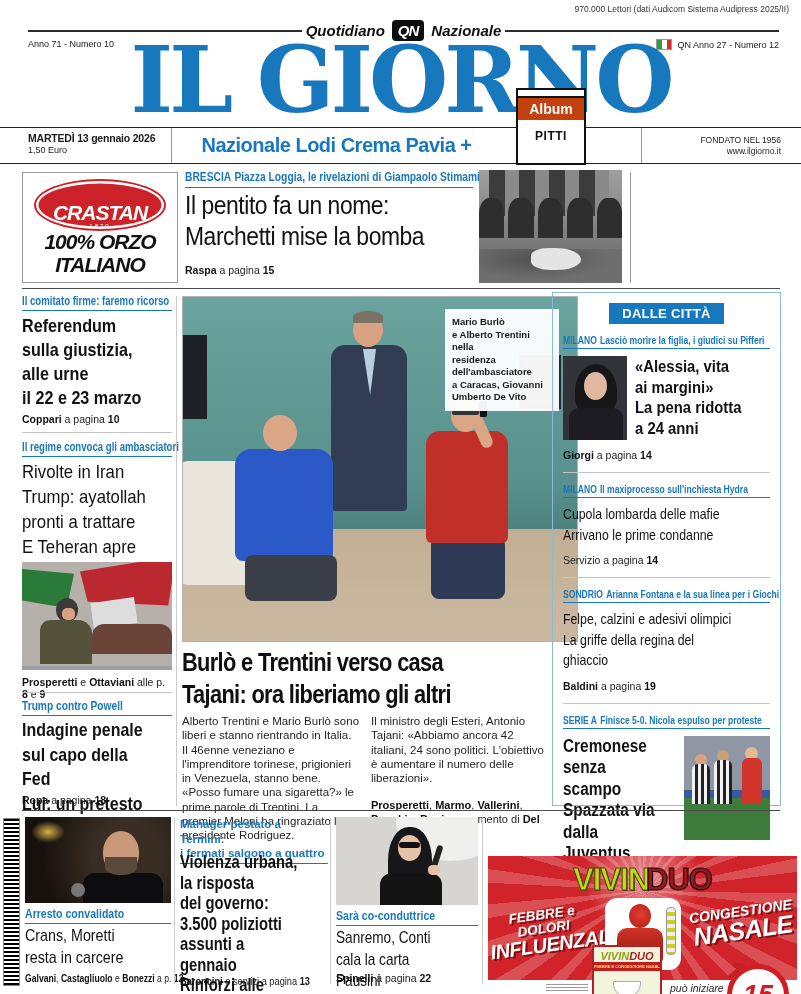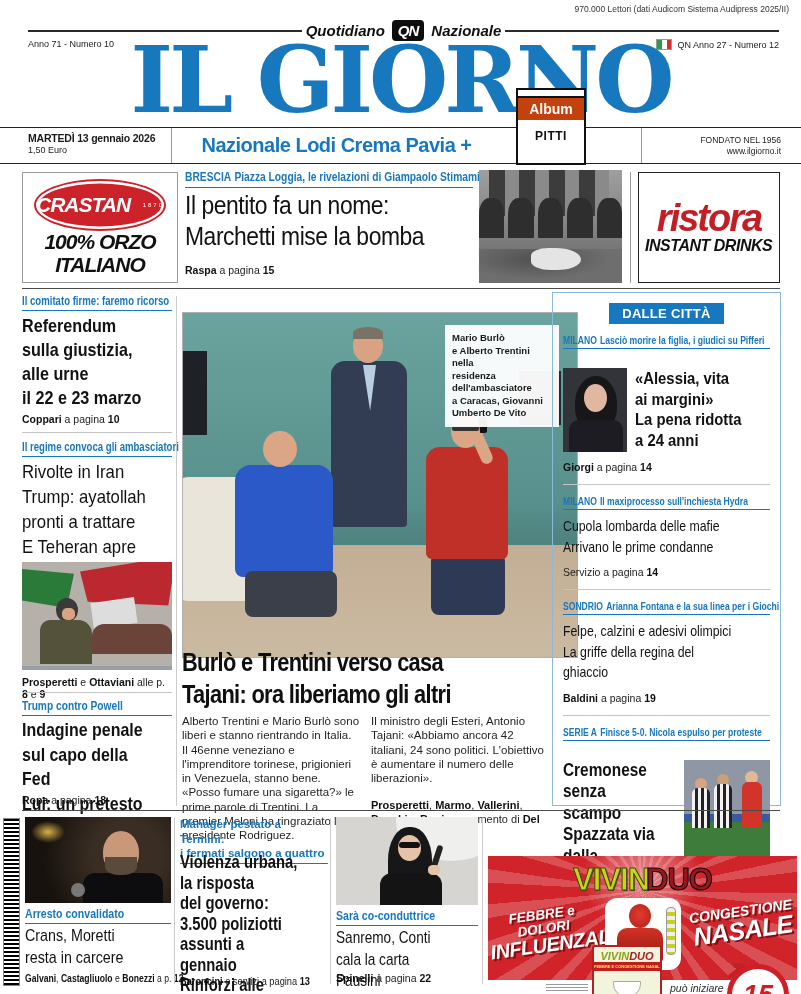--- a/index.html
+++ b/index.html
@@ -35,21 +35,21 @@
   .dl-date{font-size:10.5px;font-weight:800;letter-spacing:-.2px}
   .dl-price{font-size:9px;margin-top:1px}
   .dl-center{flex:1;display:flex;align-items:center;justify-content:center;padding-right:140px}
   .dl-editions{color:#1878be;font-weight:800;font-size:20px;letter-spacing:-.5px}
   .dl-right{width:160px;box-sizing:border-box;border-left:1px solid #999;text-align:right;
             padding:7px 20px 0 0;font-size:8.5px;line-height:11px;color:#222}
   
   .crastan{position:absolute;left:22px;top:172px;width:156px;height:111px;border:1px solid #999;
            box-sizing:border-box;display:flex;flex-direction:column;align-items:center;justify-content:center;gap:2px}
   .crastan-oval{width:128px;height:48px;background:#cc2229;border-radius:50%;box-shadow:inset 0 0 0 2.5px #fff,0 0 0 2px #cc2229;
-                display:flex;flex-direction:row;align-items:center;justify-content:space-between;color:#fff}
+                display:flex;flex-direction:column;align-items:center;justify-content:flex-end;color:#fff}
   .crastan-brand{font-weight:800;font-style:italic;font-size:21px;letter-spacing:-1px;line-height:20px}
   .crastan-year{font-size:6px;letter-spacing:2px}
   .crastan-line{font-style:italic;font-weight:800;font-size:21px;line-height:21px;letter-spacing:-1px;color:#111}
   .top-kicker{position:absolute;left:185px;top:170px;width:288px;border-bottom:1.5px solid #1878be;
               padding-bottom:3px;color:#1878be;font-size:12.5px;font-weight:600}
   .kl{font-weight:800;margin-right:4px}
   .top-headline{position:absolute;left:185px;top:190px;font-size:26px;line-height:31px;font-weight:400;
                 color:#181818;white-space:pre-line;letter-spacing:-.5px;transform:scaleX(.88);transform-origin:0 0}
   .top-byline{position:absolute;left:185px;top:264px}
   .byline{font-size:10.5px;color:#222}
@@ -85,21 +85,21 @@
   .ir-red{position:absolute;left:58px;top:-6px;width:96px;height:52px;background:#bb2830;clip-path:polygon(0 30%,100% 0,92% 95%,8% 88%)}
   .ir-green{position:absolute;left:-8px;top:2px;width:60px;height:44px;background:#2a7a3a;clip-path:polygon(0 10%,100% 22%,88% 100%,0 80%)}
   .ir-white{position:absolute;left:70px;top:38px;width:44px;height:26px;background:#ddd;transform:rotate(-8deg)}
   .ir-head{position:absolute;left:34px;top:36px;width:22px;height:24px;background:#3a3a3a;border-radius:50%}
   .ir-face{position:absolute;left:40px;top:46px;width:13px;height:12px;background:#d9a383;border-radius:40%}
   .ir-body{position:absolute;left:18px;top:58px;width:52px;height:44px;background:#55523c;border-radius:10px 14px 0 0}
   .ir-crowd{position:absolute;left:70px;top:62px;width:80px;height:30px;background:#6a4438;border-radius:12px 12px 0 0}
   .ir-rail2{position:absolute;left:0;bottom:0;width:150px;height:4px;background:#98a0a6}
   .vrule-main{position:absolute;left:176px;top:296px;width:1px;height:510px;background:#ccc}
   
-  .photo-main{position:absolute;left:182px;top:312px;width:396px;height:346px;border:1px solid #b0b0b0;
+  .photo-main{position:absolute;left:182px;top:296px;width:396px;height:346px;border:1px solid #b0b0b0;
               box-sizing:border-box;overflow:hidden;background:linear-gradient(180deg,#6ba39e,#57908c 55%,#4f8380 66%)}
   .pm-floor{position:absolute;left:0;bottom:0;width:100%;height:112px;background:linear-gradient(180deg,#c2ae94,#cbbaa2)}
   .pm-couch{position:absolute;left:-14px;bottom:56px;width:156px;height:124px;background:#e9e5db;border-radius:20px}
   .pm-tv{position:absolute;left:0;top:38px;width:24px;height:84px;background:#1e2226}
   .pm-frame{position:absolute;right:16px;top:58px;width:36px;height:48px;background:#39474f;border:3px solid #232b30}
   .pm-m1-head{position:absolute;left:170px;top:16px;width:30px;height:34px;background:#d9a383;border-radius:50%}
   .pm-m1-hair{position:absolute;left:170px;top:14px;width:30px;height:12px;background:#7a7265;border-radius:50% 50% 0 0}
   .pm-m1-body{position:absolute;left:148px;top:48px;width:76px;height:166px;background:#323c52;border-radius:14px 14px 4px 4px}
   .pm-m1-shirt{position:absolute;left:180px;top:52px;width:13px;height:46px;background:#b9cede;clip-path:polygon(0 0,100% 0,55% 100%)}
   .pm-m2-head{position:absolute;left:80px;top:118px;width:34px;height:36px;background:#dba686;border-radius:50%}
@@ -119,21 +119,21 @@
              line-height:14.3px;color:#1f1f1f}
   .main-body .colm{width:178px}
   .main-byline{margin-top:13px;font-size:11px;line-height:14px}
   .main-byline .bb{font-weight:800;color:#111}
   
   .right-box{position:absolute;left:552px;top:292px;width:229px;height:514px;border:1px solid #8cb8da;
              box-sizing:border-box;padding:8px 10px}
   .badge{width:max-content;margin:2px auto 10px;background:#1878be;color:#fff;font-weight:800;
          font-size:13px;padding:3px 13px;letter-spacing:.3px}
   .rc-kicker{font-size:11px}
-  .rc-row{display:flex;gap:8px;margin-top:19px}
+  .rc-row{display:flex;gap:8px;margin-top:7px}
   .rc1-photo{width:64px;height:84px;position:relative;overflow:hidden;background:#33343a;flex:none}
   .rc1-hair{position:absolute;left:12px;top:8px;width:42px;height:54px;background:#17171a;border-radius:50% 50% 40% 40%}
   .rc1-face{position:absolute;left:21px;top:16px;width:23px;height:28px;background:#e0b8a2;border-radius:50%}
   .rc1-body{position:absolute;left:6px;top:52px;width:54px;height:32px;background:#1c1c22;border-radius:10px 10px 0 0}
   .rc1-h{font-size:16.5px;line-height:20.5px;font-weight:800;transform:scaleX(.9)}
   .rc-byline{margin-top:9px}
   .rc-div{height:1px;background:#c4c4c4;margin:11px 0 10px}
   .rc2-h{font-size:15px;line-height:20.5px;font-weight:400;margin-top:6px;transform:scaleX(.82)}
   .rc4-h{font-size:17.5px;line-height:21.5px;font-weight:800;transform:scaleX(.88);width:118px}
   .rc4-photo{width:86px;height:104px;position:relative;overflow:hidden;flex:none;
@@ -290,24 +290,20 @@
         <i></i>
         <i></i>
         <i></i>
         <i></i>
         <i></i>
       </div>
     <div class="bp-deb"></div>
     <div class="bp-sheet"></div>
   </div>
   <div class="vline-top"></div>
-  <div class="ristora">
-    <div class="ristora-brand">ristora</div>
-    <div class="ristora-sub">INSTANT DRINKS</div>
-  </div>
   <div class="rule r1"></div>
 
   <div class="lc kicker lc1-k"><span class="cnd sx80">Il comitato firme: faremo ricorso</span></div>
   <div class="lc hl lc1-h">Referendum
 sulla giustizia,
 alle urne
 il 22 e 23 marzo</div>
   <div class="lc byline lc1-b"><span class="bb">Coppari</span><span> a pagina </span><span class="bb">10</span></div>
   <div class="divider lcd1"></div>
 

